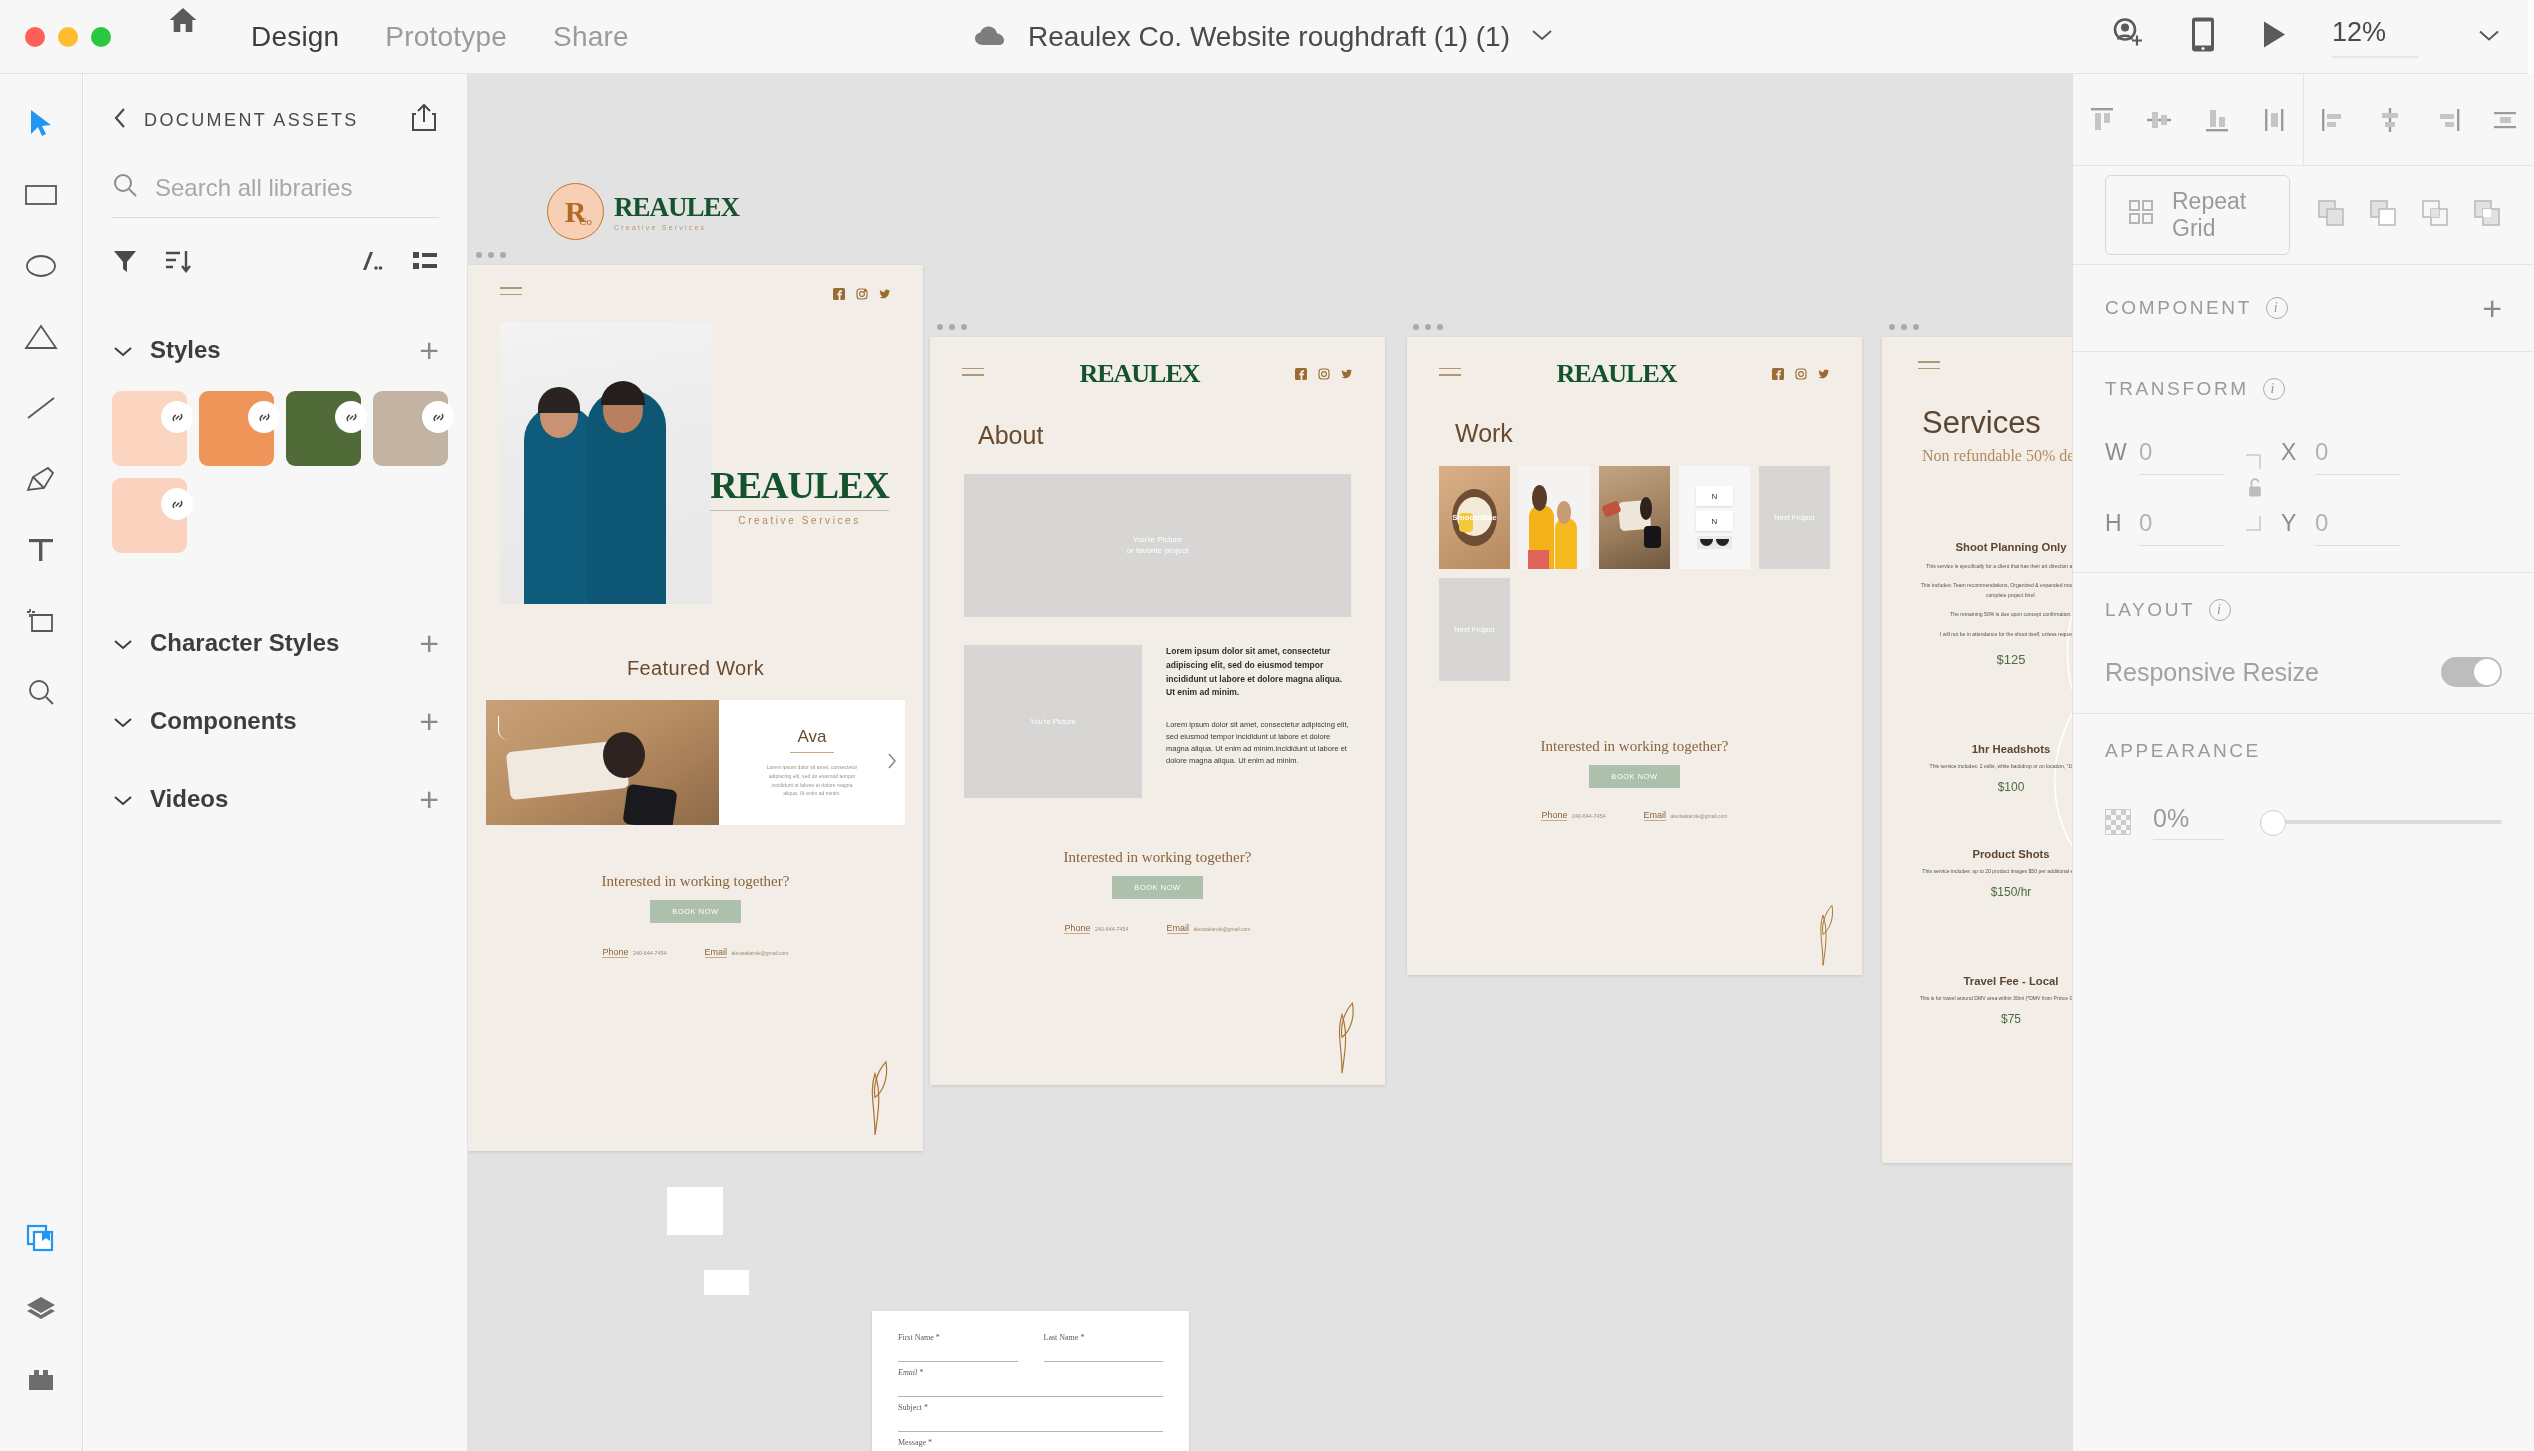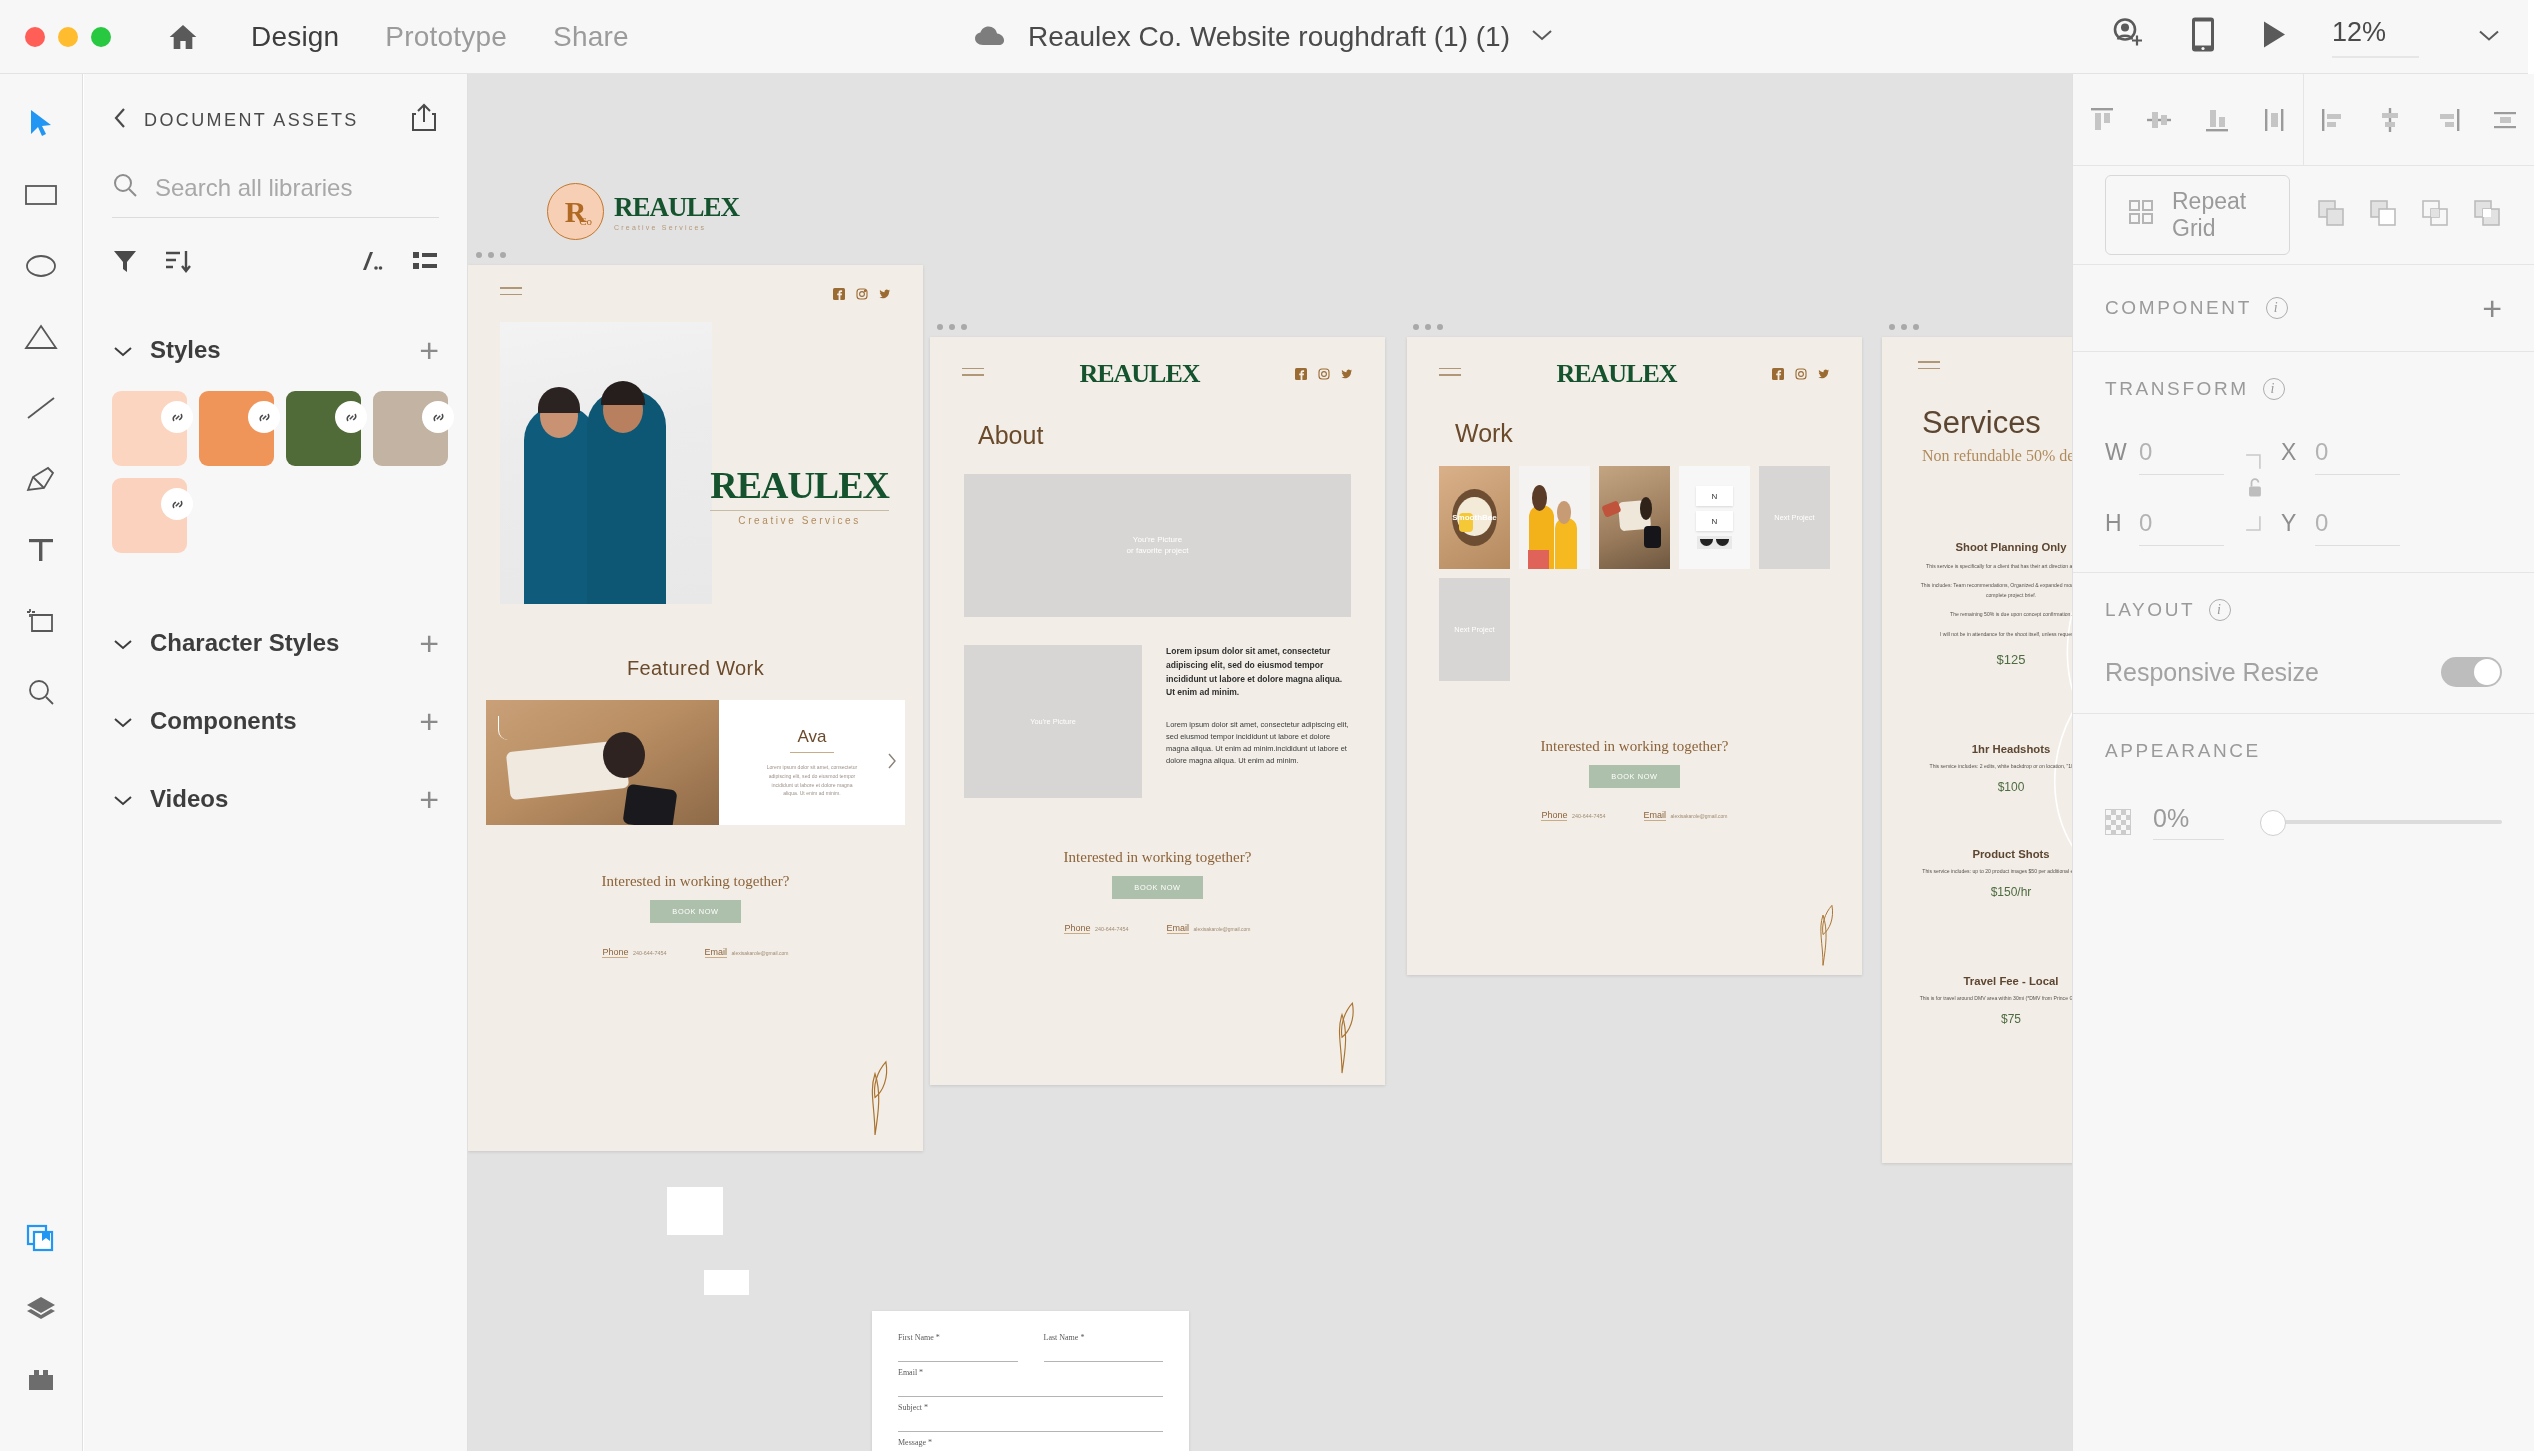--- a/index.html
+++ b/index.html
@@ -9,21 +9,21 @@
     background: #ffffff;
     overflow: hidden;
   }
   body { position: relative; }
 
   
   .titlebar {
     position: absolute; left: 0; top: 0; width: 2528px; height: 74px;
     background: #f7f7f7;
     border-bottom: 1px solid #e3e3e3;
-    display: flex; align-items: center; gap: 10px;
+    display: flex;  gap: 10px;
   }
   .traffic { display: flex; align-items: center; gap: 13px; margin-left: 25px; }
   .dot { width: 20px; height: 20px; border-radius: 50%; }
   .dot.red { background: #ff5f57; }
   .dot.yellow { background: #febc2e; }
   .dot.green { background: #28c840; }
 
   .home-btn { margin-left: 42px; display: flex; align-items: center; justify-content: center;
               width: 40px; height: 40px; }
   .tabs { display: flex; align-items: center; gap: 46px; margin-left: 38px; }
@@ -759,21 +759,21 @@
       <div style="display:flex;gap:26px;">
         <div style="flex:1;">
           <div style="font-family:'Liberation Serif',serif;font-size:8px;color:#5a5a5a;">First Name *</div>
           <div style="height:20px;border-bottom:1px solid #b4b4b4;"></div>
         </div>
         <div style="flex:1;">
           <div style="font-family:'Liberation Serif',serif;font-size:8px;color:#5a5a5a;">Last Name *</div>
           <div style="height:20px;border-bottom:1px solid #b4b4b4;"></div>
         </div>
       </div>
-      <div style="margin-top:6px;">
+      <div style="margin-top:6px;font-style:italic;">
         <div style="font-family:'Liberation Serif',serif;font-size:8px;color:#5a5a5a;">Email *</div>
         <div style="height:20px;border-bottom:1px solid #b4b4b4;"></div>
       </div>
       <div style="margin-top:6px;">
         <div style="font-family:'Liberation Serif',serif;font-size:8px;color:#5a5a5a;">Subject *</div>
         <div style="height:20px;border-bottom:1px solid #b4b4b4;"></div>
       </div>
       <div style="margin-top:6px;">
         <div style="font-family:'Liberation Serif',serif;font-size:8px;color:#5a5a5a;">Message *</div>
         <div style="height:63px;border-bottom:1px solid #b4b4b4;"></div>

